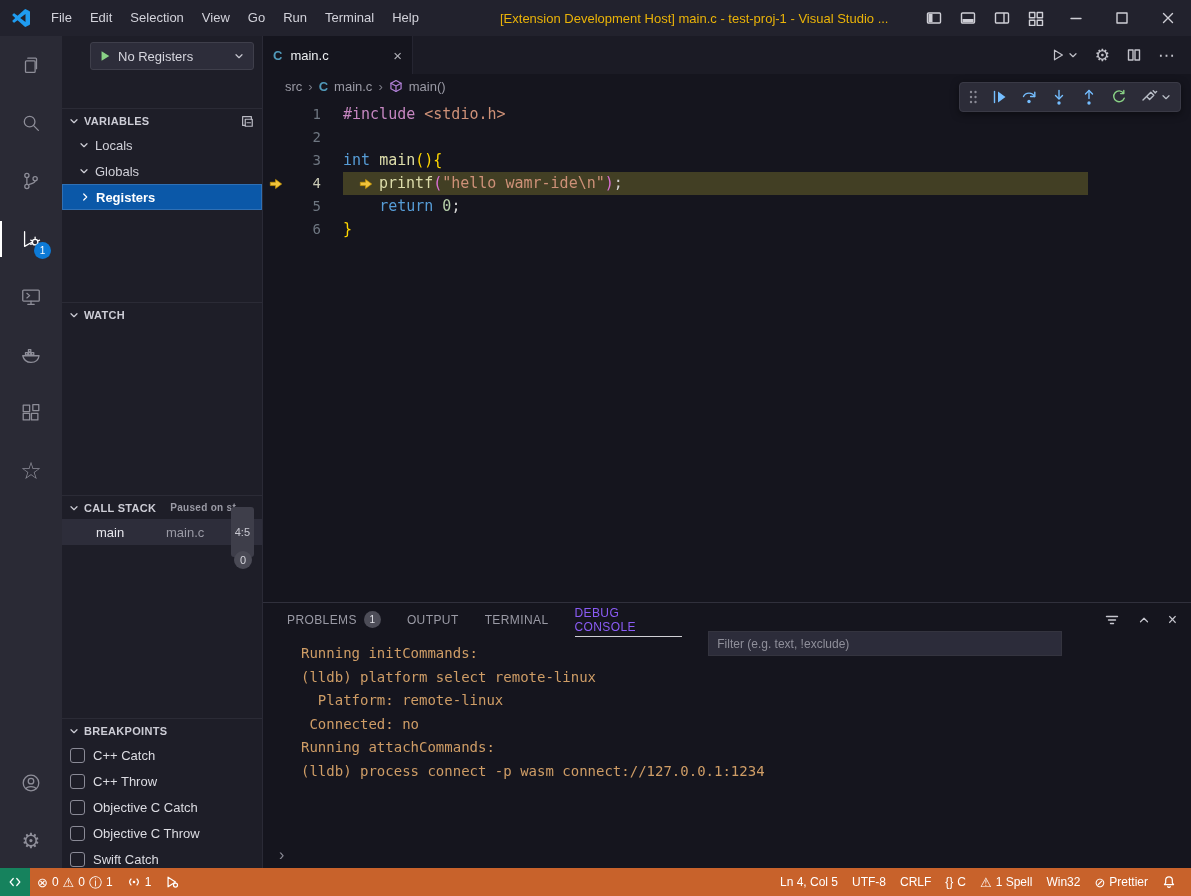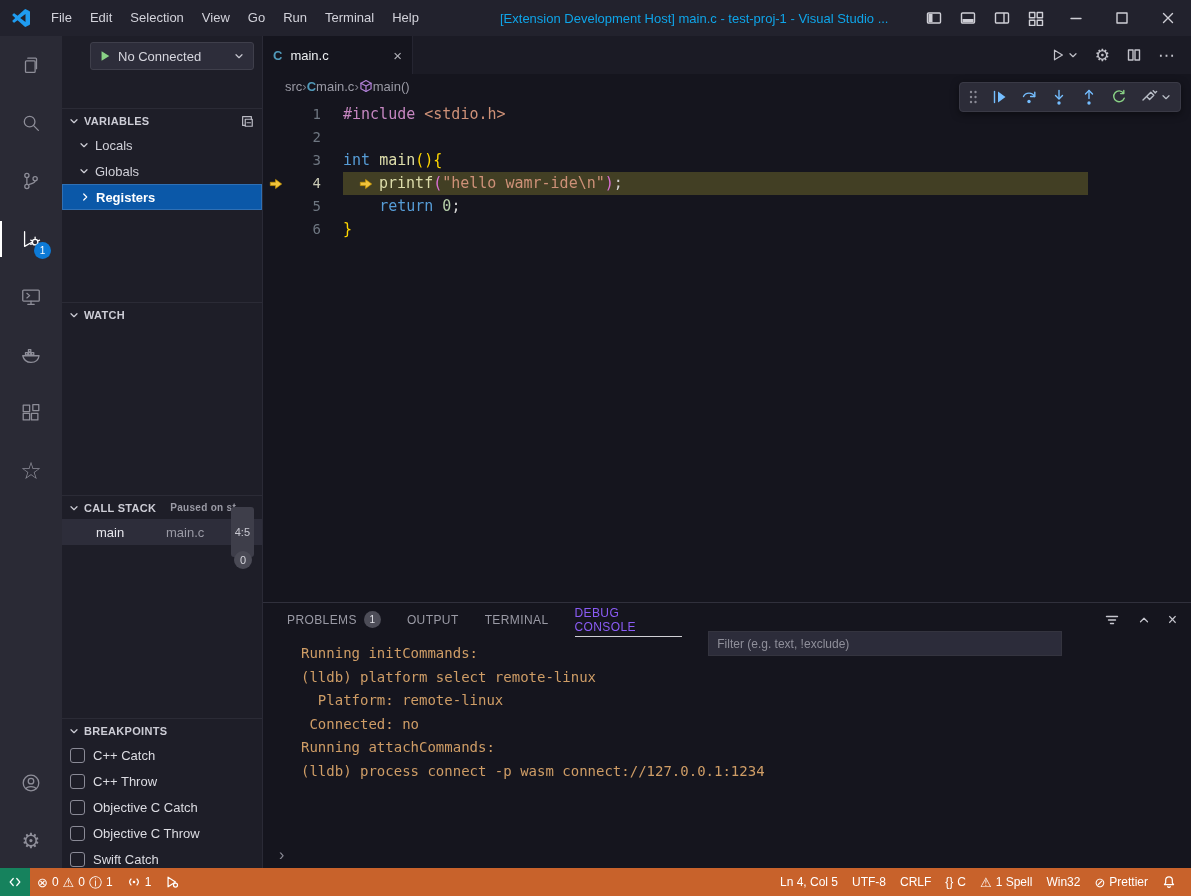--- a/index.html
+++ b/index.html
@@ -6,21 +6,21 @@
   html,body { width:1191px; height:896px; overflow:hidden; }
   body { background:#15151e; font-family:"Liberation Sans", sans-serif; font-size:13px; color:#c5c5cc; position:relative; }
   svg { display:block; }
   .i12{width:12px;height:12px}.i14{width:14px;height:14px}.i16{width:16px;height:16px}.i18{width:18px;height:18px}.i22{width:22px;height:22px}
   .stroke { fill:none; stroke:currentColor; stroke-width:1.4; stroke-linecap:round; stroke-linejoin:round; }
 
   
   .titlebar { position:absolute; top:0; left:0; right:0; height:36px; background:#22222d; display:flex; align-items:center; z-index:60; }
   .logo { width:42px; display:flex; justify-content:center; }
   .menu { padding:0 9px; height:36px; line-height:36px; color:#d2d2da; font-size:13px; }
-  .tb-title { position:absolute; left:500px; color:#0ea5e9; white-space:nowrap; font-size:13px; }
+  .tb-title { position:absolute; left:500px; color:#eab308; white-space:nowrap; font-size:13px; }
   .win-controls { margin-left:auto; display:flex; align-items:center; height:36px; }
   .wc { width:34px; height:36px; display:flex; align-items:center; justify-content:center; color:#cfcfd6; }
   .wc.wide { width:46px; }
 
   
   .workbench { position:absolute; top:36px; bottom:28px; left:0; right:0; display:flex; }
 
   
   .activitybar { width:62px; background:#2a2a35; display:flex; flex-direction:column; align-items:center; position:relative; flex:none; }
   .ab-item { width:62px; height:58px; display:flex; align-items:center; justify-content:center; color:#8e8e99; position:relative; }
@@ -48,21 +48,21 @@
   .checkbox { width:15px; height:15px; border:1px solid #8a8a96; border-radius:3px; background:#1e1e28; flex:none; }
   .collapse-all { margin-left:auto; color:#b9b9c2; }
 
   
   .editor-col { flex:1; display:flex; flex-direction:column; position:relative; background:#15151e; border-left:1px solid #2a2a36; }
   .tabbar { height:38px; background:#1b1b25; display:flex; align-items:stretch; flex:none; }
   .tab { width:150px; background:#15151e; display:flex; align-items:center; padding:0 10px; gap:8px; border-right:1px solid #252531; color:#eceef0; font-size:13px; }
   .c-badge { color:#519aba; font-weight:bold; font-size:13px; }
   .tab-close { margin-left:auto; color:#b0b0b8; font-size:15px; }
   .tab-actions { margin-left:auto; display:flex; align-items:center; gap:16px; padding-right:16px; color:#c2c2ca; }
-  .breadcrumbs { height:24px; display:flex; align-items:center; gap:0; padding-left:22px; color:#9a9aa5; font-size:13px; flex:none; }
+  .breadcrumbs { height:24px; display:flex; align-items:center; gap:6px; padding-left:22px; color:#9a9aa5; font-size:13px; flex:none; }
   .crumb-sep { color:#7a7a85; }
 
   .code-area { flex:1; position:relative; overflow:hidden; font-family:"DejaVu Sans Mono","Liberation Mono",monospace; font-size:15px; }
   .code-lines { padding-top:5px; }
   .code-line { height:23px; line-height:23px; display:flex; align-items:center; }
   .glyph { width:26px; flex:none; display:flex; align-items:center; justify-content:center; }
   .ln { width:32px; flex:none; text-align:right; color:#6e7681; font-size:14px; font-family:"DejaVu Sans Mono",monospace; }
   .ct { margin-left:22px; display:flex; align-items:center; height:23px; }
   .current .ct { background:rgba(228,216,60,.22); width:745px; }
   .current .ln { color:#c8c8b4; }
@@ -246,21 +246,21 @@
   </nav>
 
   <aside class="sidebar">
 
     <div class="cfg-bar">
       <span>
           <svg class="i12" viewBox="0 0 14 14">
             <path d="M3 1.5v11l9-5.5z" fill="#89d185"></path>
           </svg>
         </span>
-      <span class="cfg-label">No Connected</span>
+      <span class="cfg-label">No Registers</span>
       <span>
           <svg class="i12" viewBox="0 0 14 14">
             <path class="stroke" d="M3.5 5.5 7 9l3.5-3.5"></path>
           </svg>
         </span>
     </div>
 
     <div class="section" style="top:44px">
       <div class="sec-header">
         <span>

